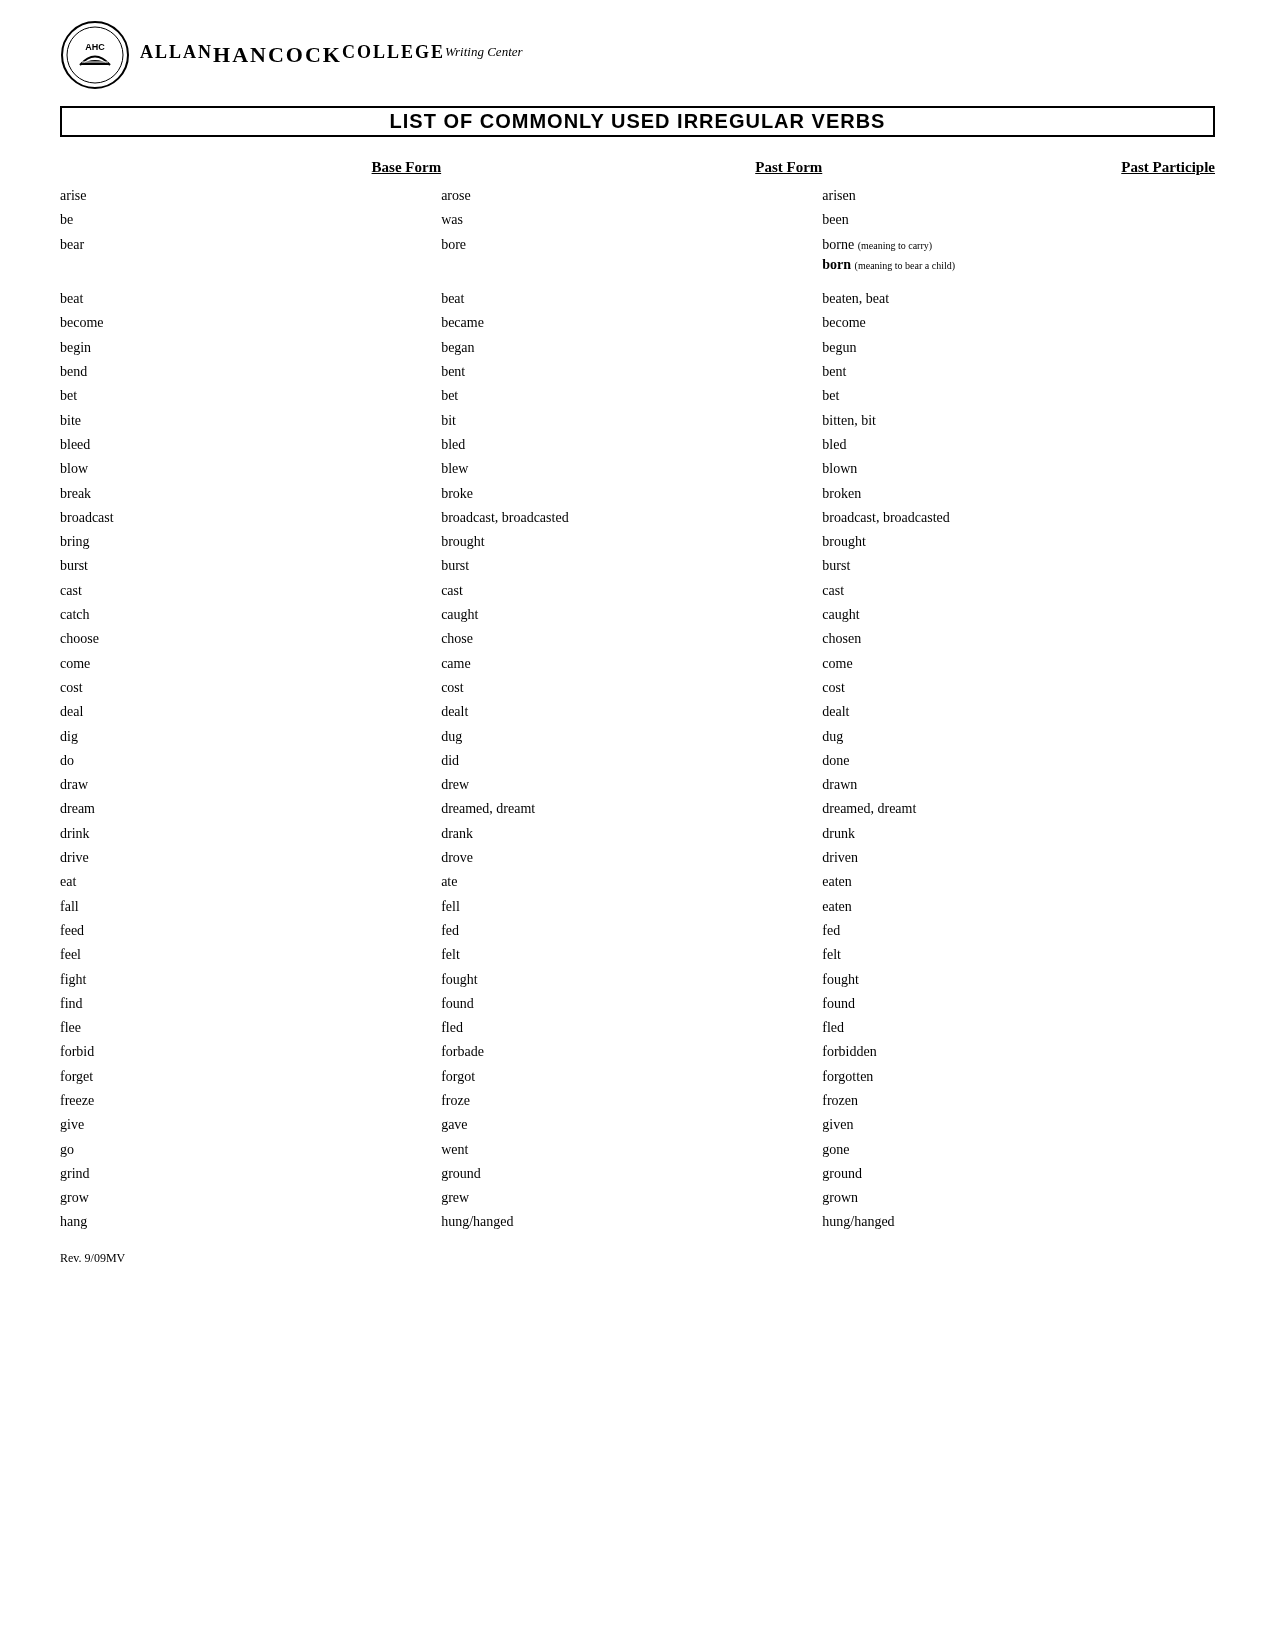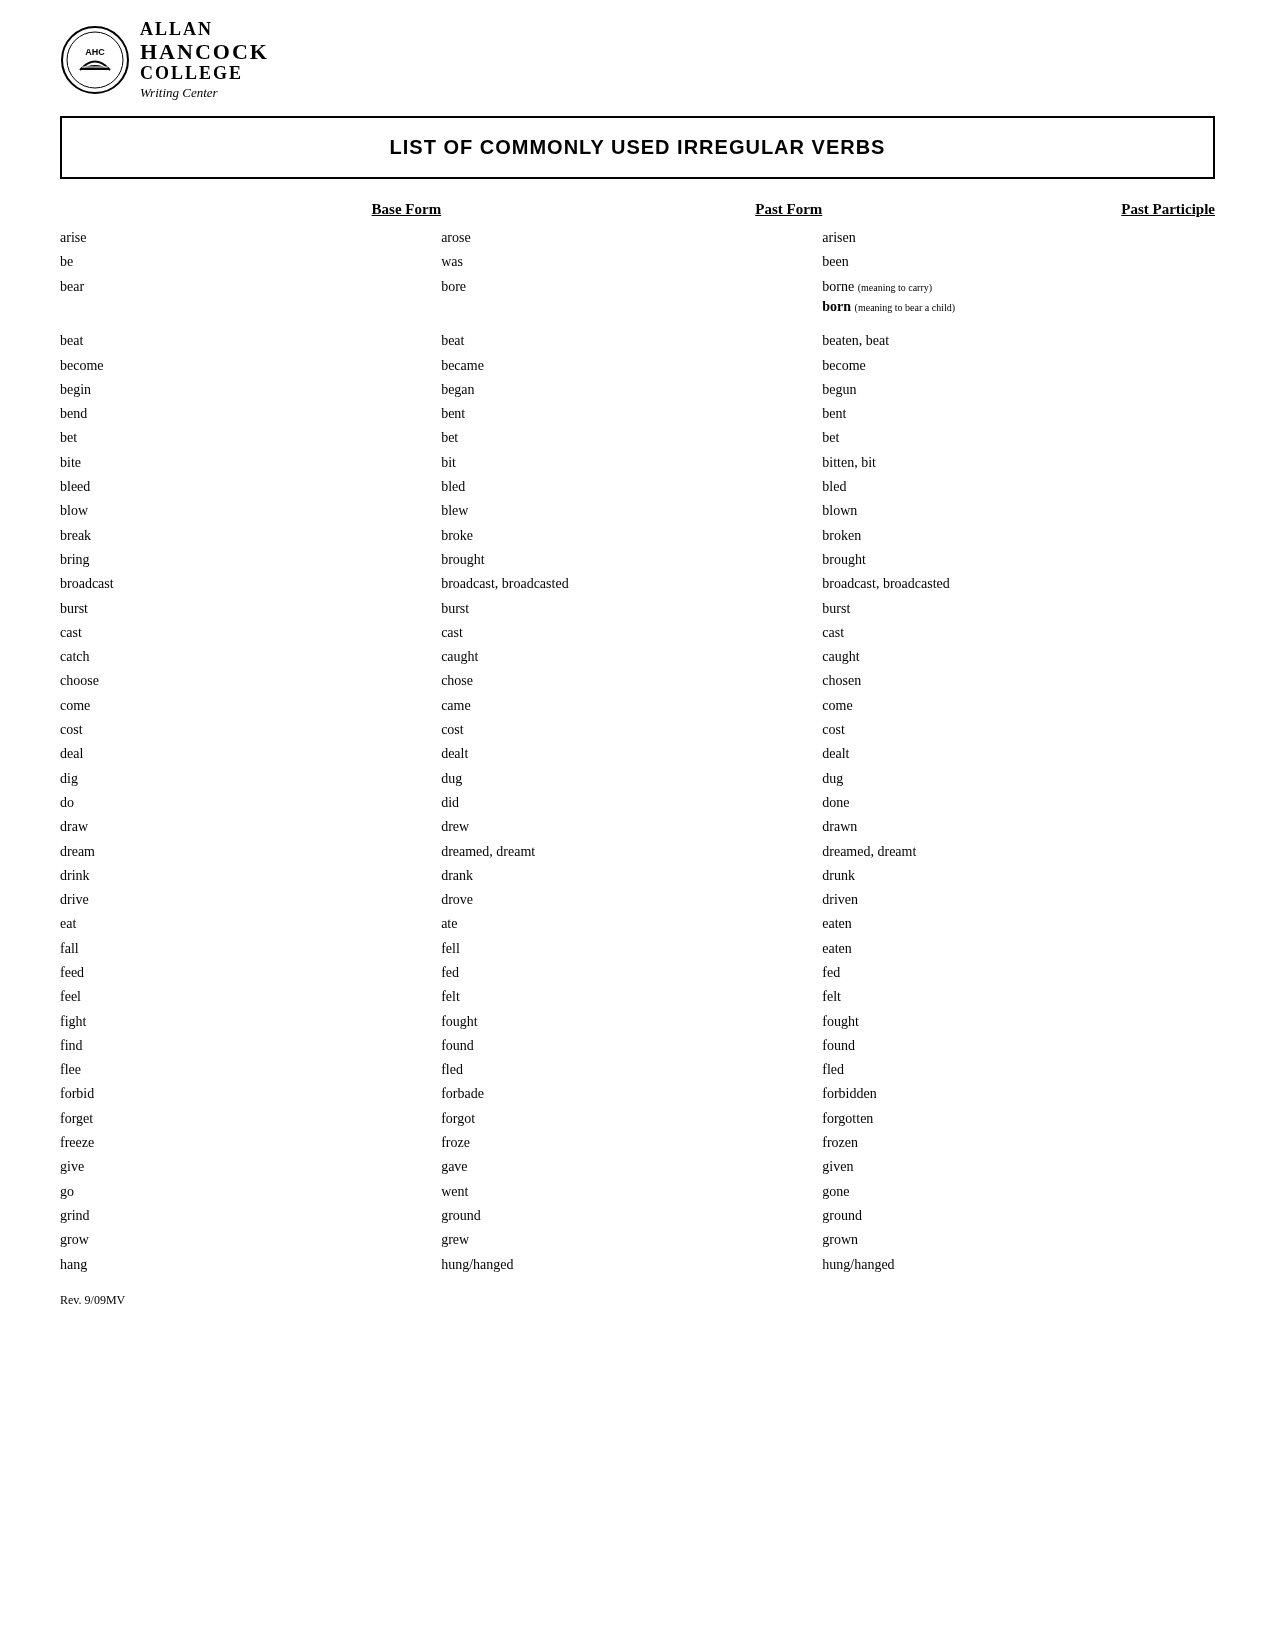--- a/index.html
+++ b/index.html
@@ -32,21 +32,21 @@
       gap: 10px;
     }
 
     .logo-icon {
       width: 70px;
       height: 70px;
     }
 
     .logo-text {
       display: flex;
-      flex-direction: column;
+      flex-direction: row;
       line-height: 1.1;
     }
 
     .logo-allan {
       font-size: 18px;
       font-weight: bold;
       letter-spacing: 2px;
       color: #000;
     }
 
@@ -69,21 +69,21 @@
       font-size: 13px;
       font-style: italic;
       color: #000;
       margin-top: 2px;
     }
 
     
     .title-box {
       border: 2px solid #000;
       text-align: center;
-      padding: 18px 20px;
+      padding: 2px 20px;
       margin: 10px 0 20px 0;
     }
 
     .title-box h1 {
       font-size: 20px;
       font-weight: bold;
       letter-spacing: 1px;
       font-family: Arial, sans-serif;
     }
 
@@ -236,30 +236,30 @@
           <td>blow</td>
           <td>blew</td>
           <td>blown</td>
         </tr>
         <tr>
           <td>break</td>
           <td>broke</td>
           <td>broken</td>
         </tr>
         <tr>
+          <td>broadcast</td>
+          <td>broadcast, broadcasted</td>
+          <td>broadcast, broadcasted</td>
+        </tr>
+        <tr>
           <td>bring</td>
           <td>brought</td>
           <td>brought</td>
         </tr>
         <tr>
-          <td>broadcast</td>
-          <td>broadcast, broadcasted</td>
-          <td>broadcast, broadcasted</td>
-        </tr>
-        <tr>
           <td>burst</td>
           <td>burst</td>
           <td>burst</td>
         </tr>
         <tr>
           <td>cast</td>
           <td>cast</td>
           <td>cast</td>
         </tr>
         <tr>

